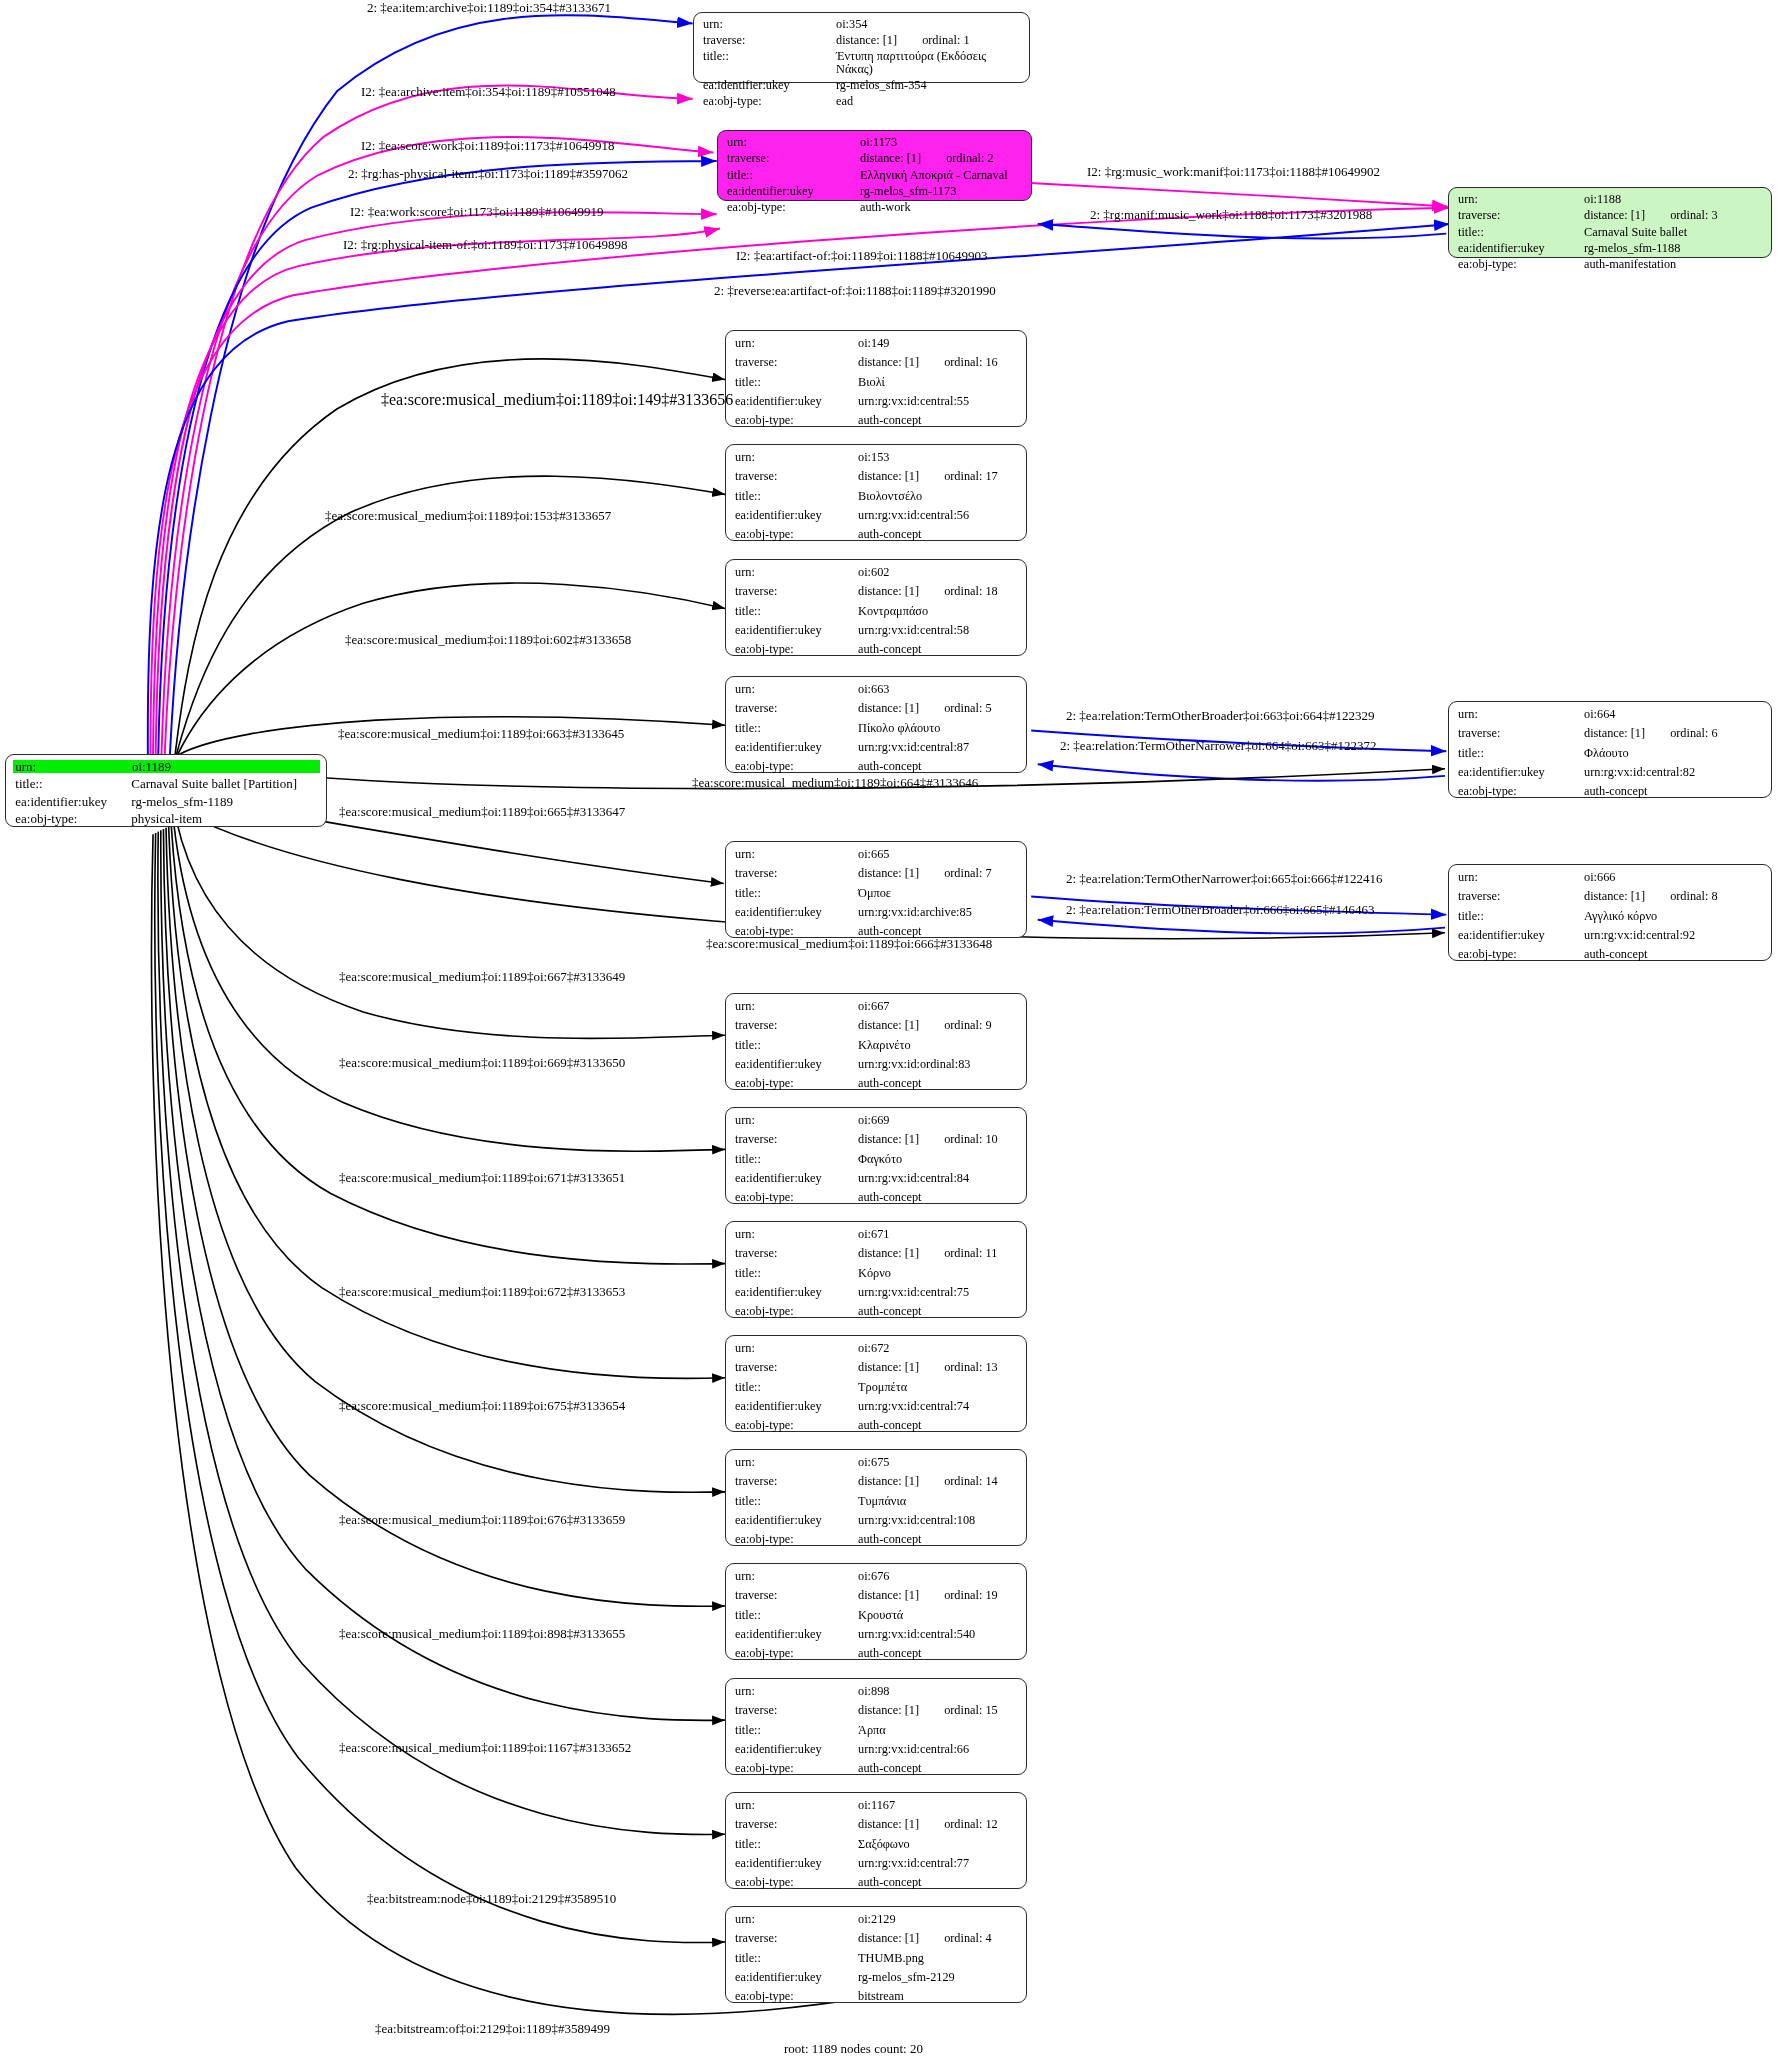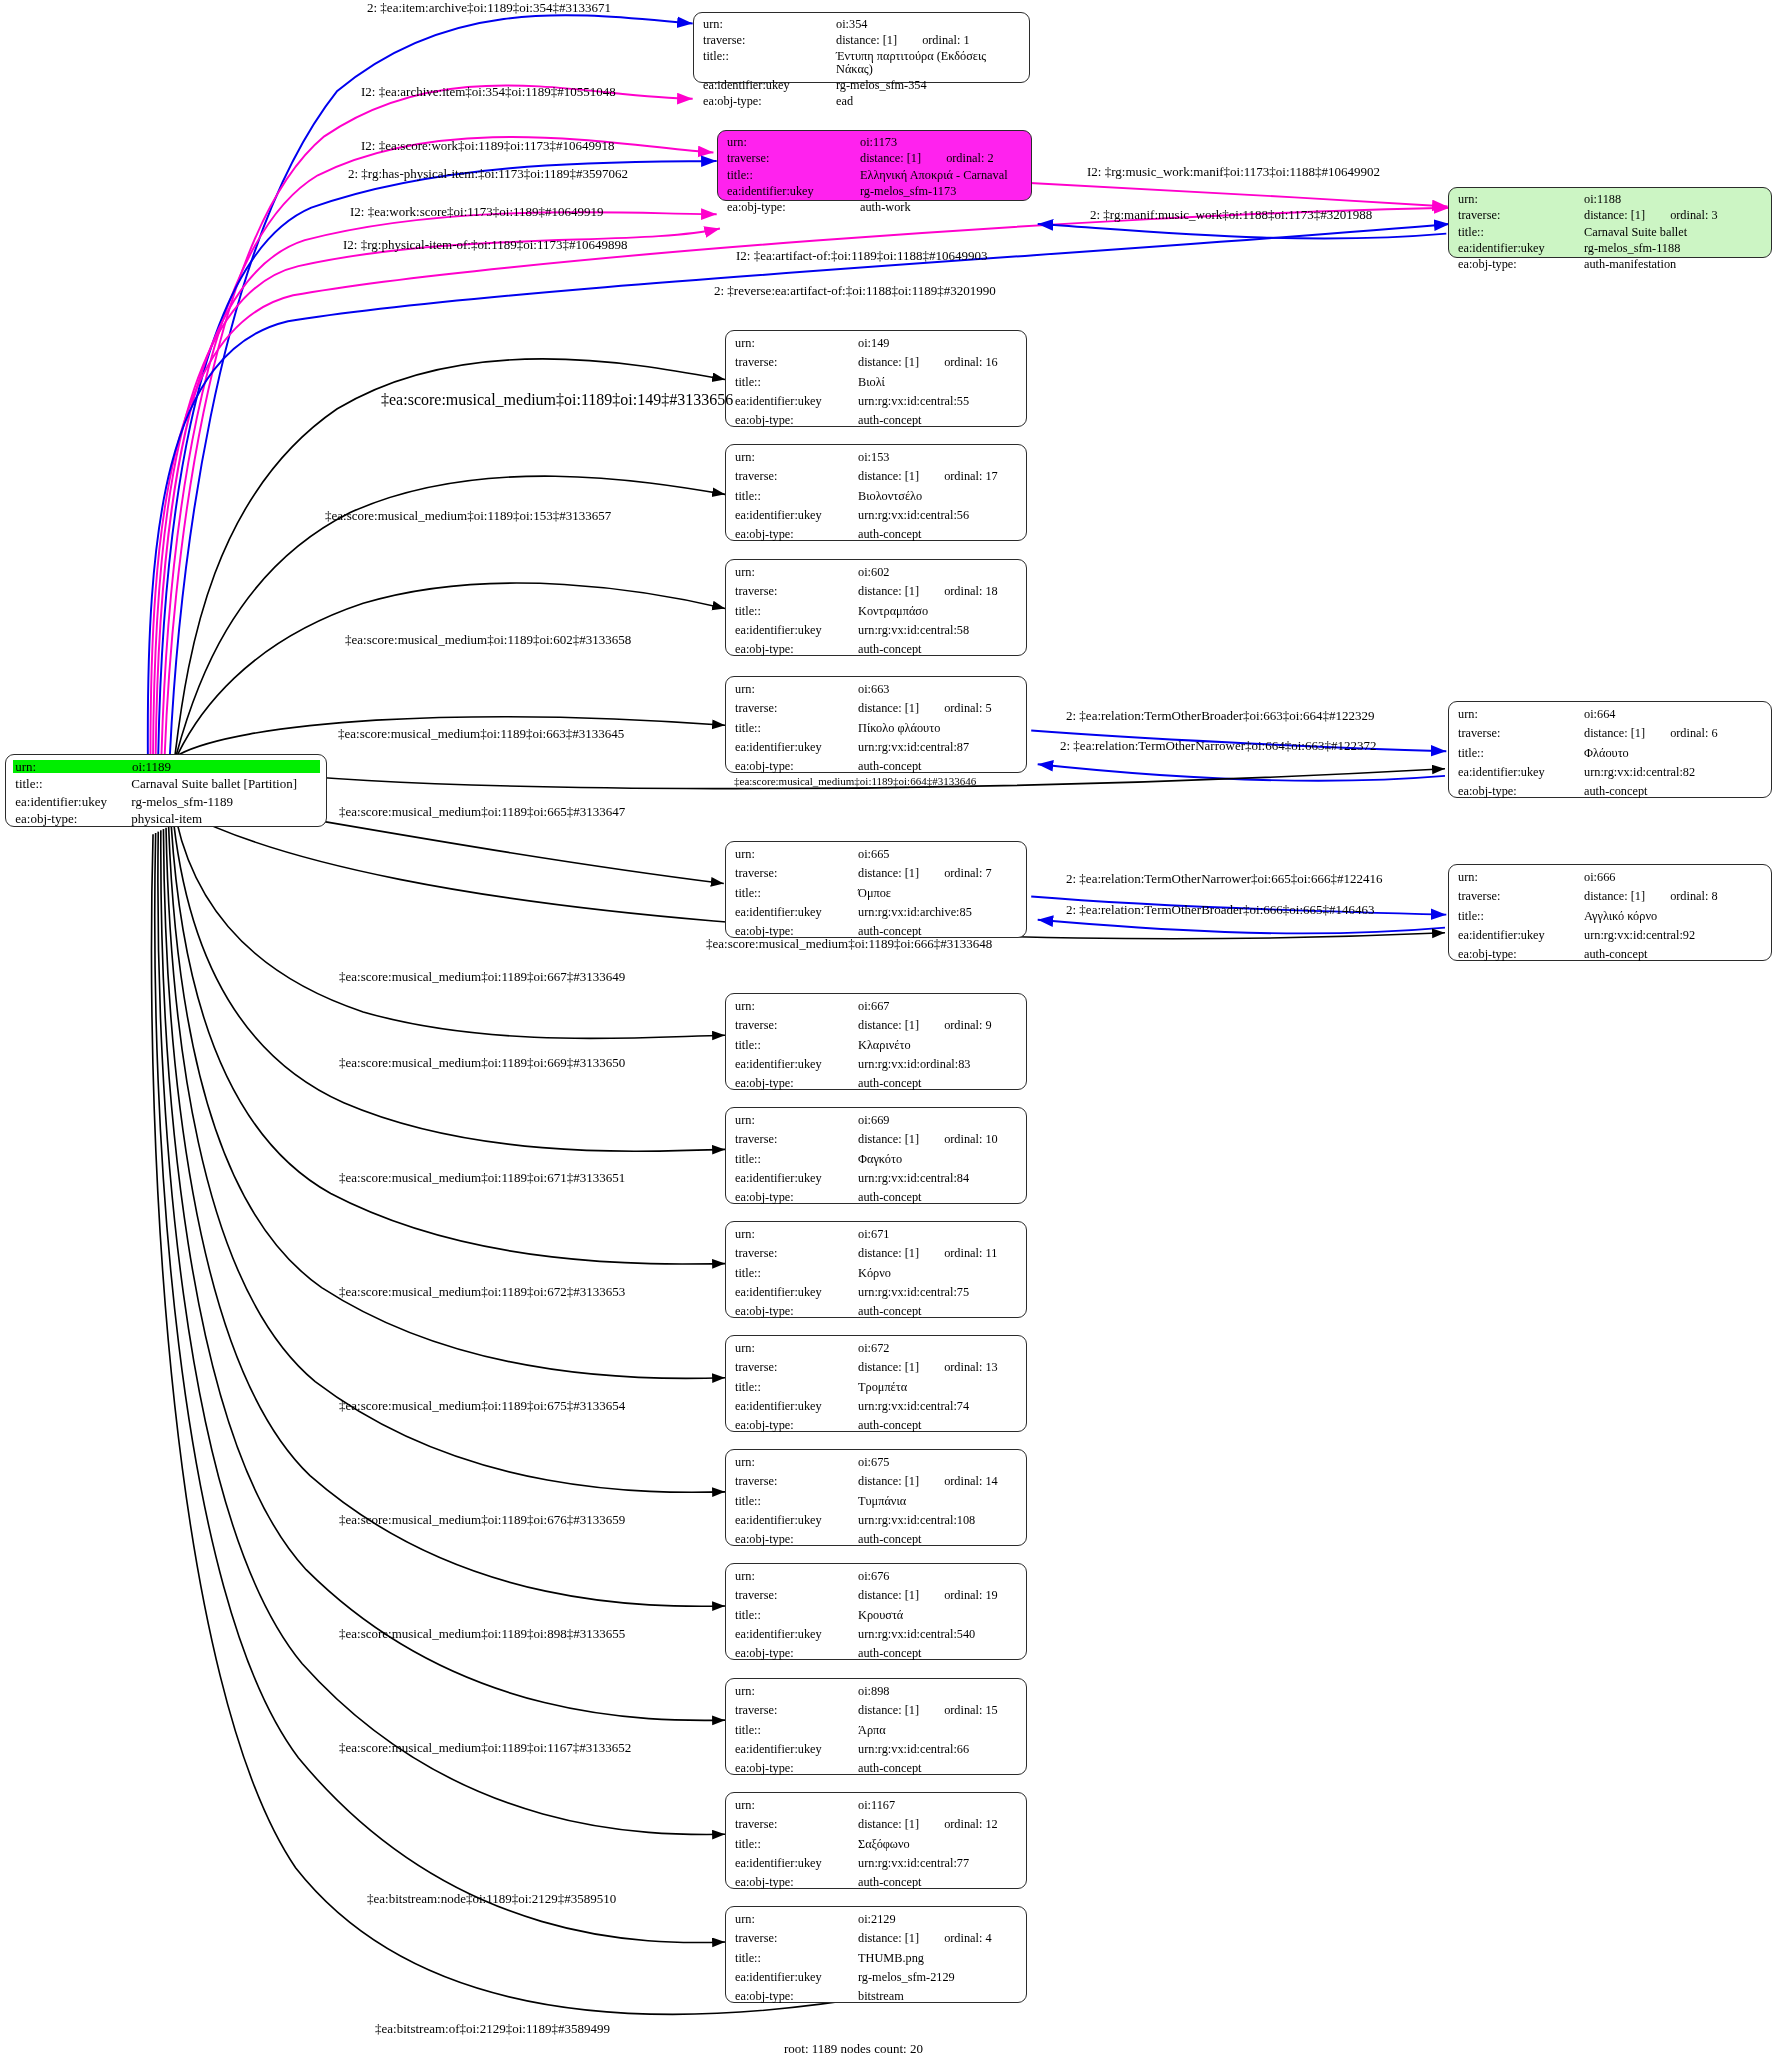--- a/index.html
+++ b/index.html
@@ -549,21 +549,21 @@
   <div class="elabel" style="left:714px; top:283px;  font-size:13px;">2: ‡reverse:ea:artifact-of:‡oi:1188‡oi:1189‡#3201990</div>
   <div class="elabel" style="left:1087px; top:164px;  font-size:13px;">I2: ‡rg:music_work:manif‡oi:1173‡oi:1188‡#10649902</div>
   <div class="elabel" style="left:1090px; top:207px;  font-size:13px;">2: ‡rg:manif:music_work‡oi:1188‡oi:1173‡#3201988</div>
 
   <div class="elabel" style="left:345px;  top:391px;  font-size:16px;margin-left:36px;">‡ea:score:musical_medium‡oi:1189‡oi:149‡#3133656</div>
   <div class="elabel" style="left:325px;  top:508px;  font-size:13px;">‡ea:score:musical_medium‡oi:1189‡oi:153‡#3133657</div>
   <div class="elabel" style="left:345px;  top:632px;  font-size:13px;">‡ea:score:musical_medium‡oi:1189‡oi:602‡#3133658</div>
   <div class="elabel" style="left:338px;  top:726px; font-size:13px;">‡ea:score:musical_medium‡oi:1189‡oi:663‡#3133645</div>
   <div class="elabel" style="left:1066px; top:708px; font-size:13px;">2: ‡ea:relation:TermOtherBroader‡oi:663‡oi:664‡#122329</div>
   <div class="elabel" style="left:1060px; top:738px; font-size:13px;">2: ‡ea:relation:TermOtherNarrower‡oi:664‡oi:663‡#122372</div>
-  <div class="elabel" style="left:734px; top:775px; font-size:11px;">‡ea:score:musical_medium‡oi:1189‡oi:664‡#3133646</div>
+  <div class="elabel" style="left:692px; top:775px; font-size:13px;">‡ea:score:musical_medium‡oi:1189‡oi:664‡#3133646</div>
   <div class="elabel" style="left:339px;  top:804px; font-size:13px;">‡ea:score:musical_medium‡oi:1189‡oi:665‡#3133647</div>
   <div class="elabel" style="left:1066px; top:871px; font-size:13px;">2: ‡ea:relation:TermOtherNarrower‡oi:665‡oi:666‡#122416</div>
   <div class="elabel" style="left:1066px; top:902px; font-size:13px;">2: ‡ea:relation:TermOtherBroader‡oi:666‡oi:665‡#146463</div>
   <div class="elabel" style="left:706px; top:936px; font-size:13px;">‡ea:score:musical_medium‡oi:1189‡oi:666‡#3133648</div>
   <div class="elabel" style="left:339px;  top:969px; font-size:13px;">‡ea:score:musical_medium‡oi:1189‡oi:667‡#3133649</div>
   <div class="elabel" style="left:339px;  top:1055px; font-size:13px;">‡ea:score:musical_medium‡oi:1189‡oi:669‡#3133650</div>
   <div class="elabel" style="left:339px;  top:1170px; font-size:13px;">‡ea:score:musical_medium‡oi:1189‡oi:671‡#3133651</div>
   <div class="elabel" style="left:339px;  top:1284px; font-size:13px;">‡ea:score:musical_medium‡oi:1189‡oi:672‡#3133653</div>
   <div class="elabel" style="left:339px;  top:1398px; font-size:13px;">‡ea:score:musical_medium‡oi:1189‡oi:675‡#3133654</div>
   <div class="elabel" style="left:339px;  top:1512px; font-size:13px;text-align:right;">‡ea:score:musical_medium‡oi:1189‡oi:676‡#3133659</div>

